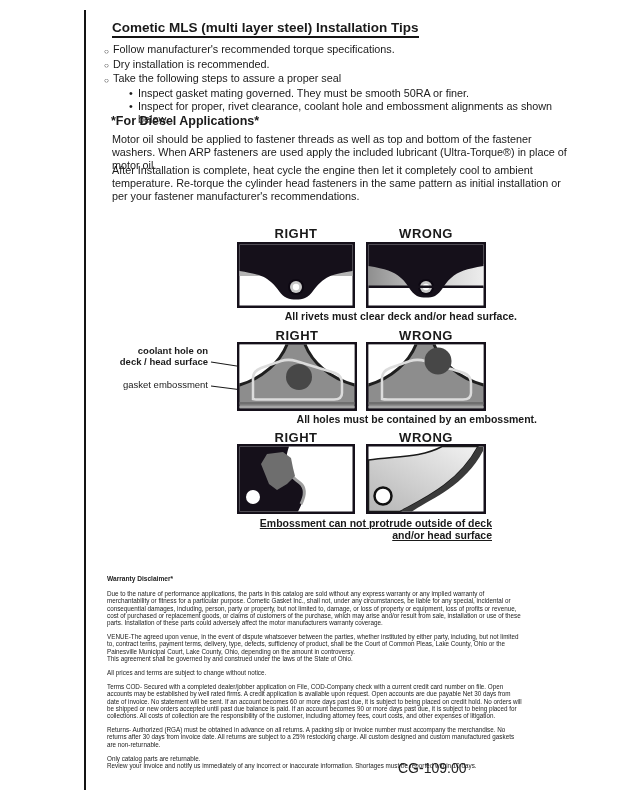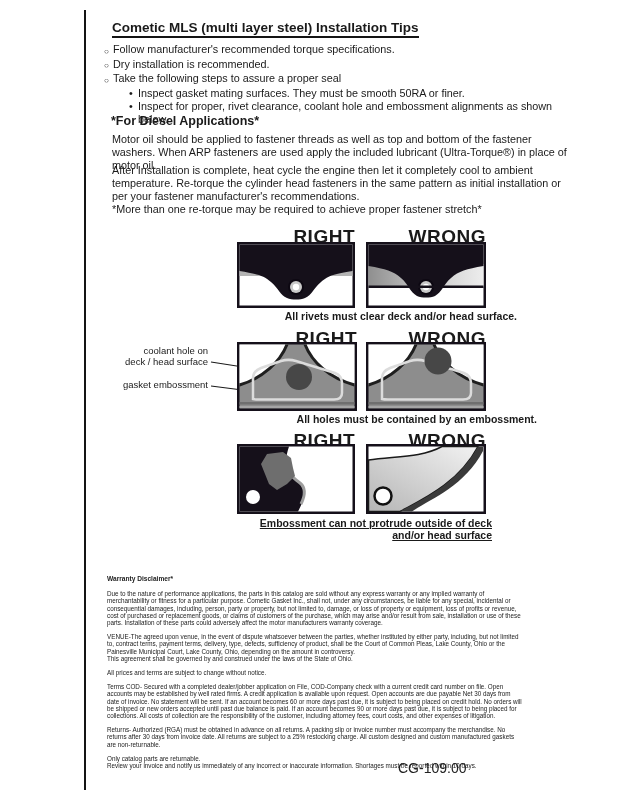--- a/index.html
+++ b/index.html
@@ -15,21 +15,21 @@
   .b-marker{width:9px;flex:0 0 9px;font-size:8px;padding-top:1.5px;}
   .b-row.sub{margin-left:25px;}
   .b-row.sub .b-marker{font-size:10.8px;padding-top:0;}
 
   .diesel-h{position:absolute;left:111px;top:114px;font-size:12.5px;font-weight:bold;}
   .para{position:absolute;left:112px;width:458px;font-size:10.8px;line-height:13px;}
   .para.p1{top:133px;}
   .para.p2{top:164px;}
   .para.note{top:203px;}
 
-  .dlabel{position:absolute;font-size:19px;font-weight:bold;text-align:right;letter-spacing:.5px;}
+  .dlabel{position:absolute;font-size:13px;font-weight:bold;text-align:center;letter-spacing:.5px;}
   .panel{position:absolute;line-height:0;}
   .caption{position:absolute;font-size:10.5px;font-weight:bold;line-height:12px;text-align:right;}
   .callout{position:absolute;font-size:9.5px;line-height:11px;text-align:right;}
 
   .fineprint{position:absolute;left:107px;top:575px;width:416px;font-size:6.3px;
              line-height:7.2px;color:#222;}
   .fineprint .fp-h{font-size:6.6px;font-weight:bold;margin:0 0 8px 0;}
   .fineprint p{margin:0 0 7px 0;white-space:pre-line;}
 
   .footer-code{position:absolute;left:398px;top:760px;font-size:14px;color:#222;}
@@ -51,32 +51,31 @@
     <div class="b-row">
       <span class="b-marker">○</span>
       <span>Dry installation is recommended.</span>
     </div>
     <div class="b-row">
       <span class="b-marker">○</span>
       <span>Take the following steps to assure a proper seal</span>
     </div>
     <div class="b-row sub">
       <span class="b-marker">•</span>
-      <span>Inspect gasket mating surfaces.  They must be smooth 50RA or finer.</span>
+      <span>Inspect gasket mating governed.  They must be smooth 50RA or finer.</span>
     </div>
     <div class="b-row sub">
       <span class="b-marker">•</span>
       <span>Inspect for proper, rivet clearance, coolant hole and embossment alignments as shown below.</span>
     </div>
   </div>
 
   <div class="diesel-h">*For Diesel Applications*</div>
   <div class="para p1">Motor oil should be applied to fastener threads as well as top and bottom of the fastener washers. When ARP fasteners are used apply the included lubricant (Ultra-Torque®) in place of motor oil.</div>
   <div class="para p2">After Installation is complete, heat cycle the engine then let it completely cool to ambient temperature. Re-torque the cylinder head fasteners in the same pattern as initial installation or per your fastener manufacturer's recommendations.</div>
-  <div class="para note">*More than one re-torque may be required to achieve proper fastener stretch*</div>
 
   <div class="dlabel" style="left:237px;top:226px;width:118px;">RIGHT</div>
   <div class="dlabel" style="left:366px;top:226px;width:120px;">WRONG</div>
 
   <div class="panel" style="left:237px;top:242px;">
     <svg width="118" height="66" viewBox="0 0 118 66">
       <rect x="1.25" y="1.25" width="115.5" height="63.5" fill="#ffffff" stroke="#15101a" stroke-width="2.5"></rect>
       <rect x="2.5" y="28" width="113" height="6" fill="#b4b4b4"></rect>
       <path d="M2.5,2.5 H115.5 V29 C98,32 92,33 84,40 C76,47 75,53 68,56 C63,58 55,58 50,56 C43,53 42,47 34,40 C26,33 20,32 2.5,29 Z" fill="#15101a"></path>
       <circle cx="59" cy="45" r="8" fill="#0d0812"></circle>
@@ -102,21 +101,21 @@
       <circle cx="60" cy="45" r="3.2" fill="#ffffff"></circle>
       <rect x="2.5" y="43.5" width="115" height="2.5" fill="#15101a"></rect>
     </svg>
   </div>
 
   <div class="caption" style="left:237px;top:310px;width:280px;">All rivets must clear deck and/or head surface.</div>
 
   <div class="dlabel" style="left:237px;top:328px;width:120px;">RIGHT</div>
   <div class="dlabel" style="left:366px;top:328px;width:120px;">WRONG</div>
 
-  <div class="callout" style="left:108px;top:345px;width:100px;white-space:pre-line;">coolant hole on
+  <div class="callout" style="left:108px;top:345px;width:100px;white-space:pre-line;font-weight:bold;">coolant hole on
 deck / head surface</div>
   <div class="callout" style="left:108px;top:379px;width:100px;">gasket embossment</div>
 
   <svg style="position:absolute;left:205px;top:355px;" width="100" height="45" viewBox="0 0 100 45">
     <line x1="6" y1="7" x2="83" y2="19" stroke="#1a1a1a" stroke-width="1.2"></line>
     <line x1="6" y1="31" x2="53" y2="37" stroke="#1a1a1a" stroke-width="1.2"></line>
   </svg>
 
   <div class="panel" style="left:237px;top:342px;">
     <svg width="120" height="69" viewBox="0 0 120 69">

